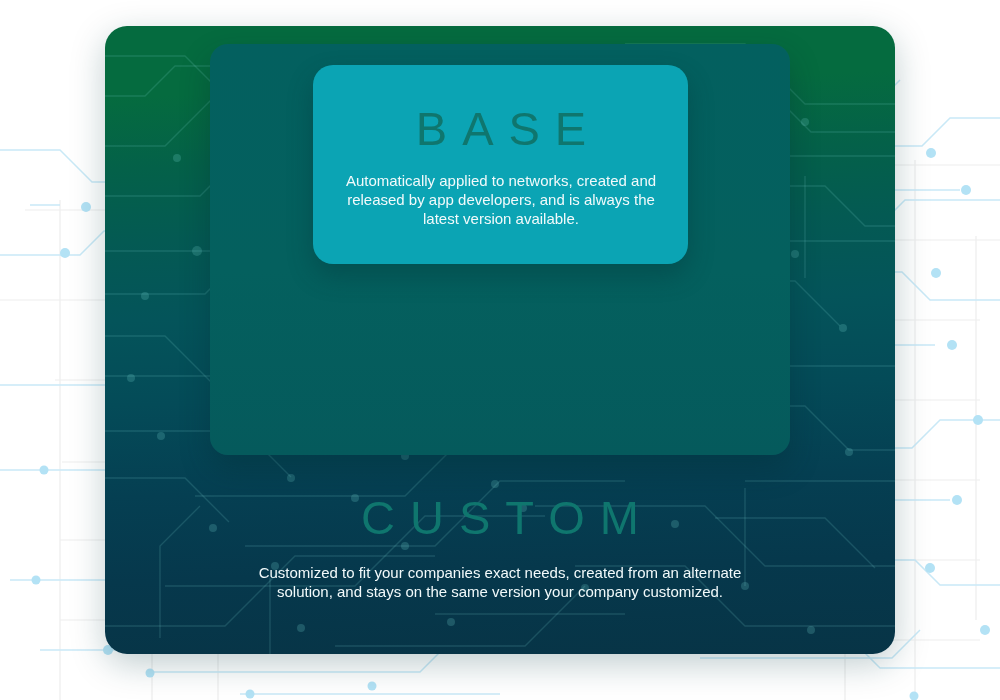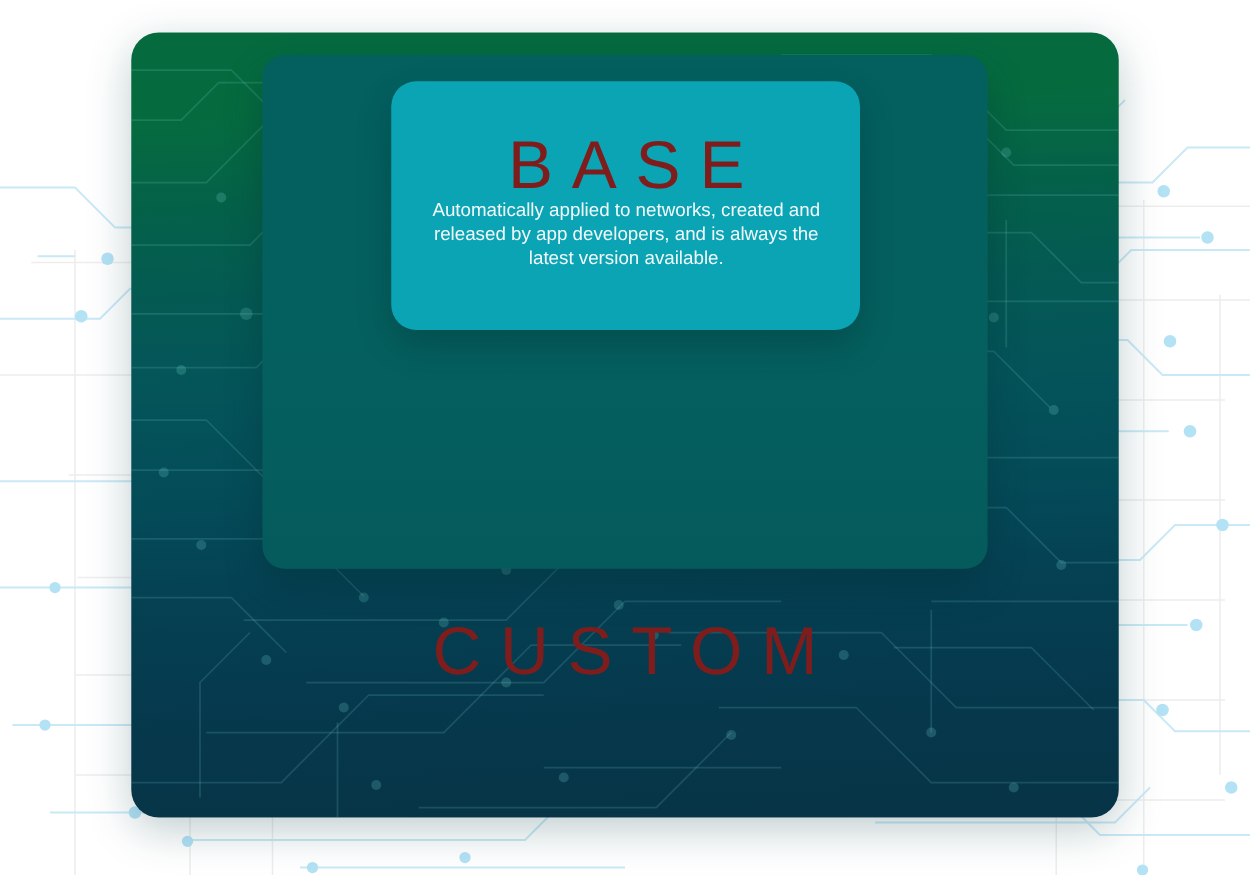--- a/index.html
+++ b/index.html
@@ -84,41 +84,42 @@
   }
 
   
   .block {
     position: absolute;
     z-index: 5;
     text-align: center;
     color: #ffffff;
   }
   .heading {
-    font-size: 54px;
+    font-size: 47px;
     font-weight: 300;
     letter-spacing: 15px;
     line-height: 1;
-    color: #7f1d1d;
+    color: #0f766e;
     text-indent: 15px;
     white-space: nowrap;
   }
   .body-text {
     font-size: 15px;
     font-weight: 400;
     line-height: 19px;
     color: #f2fafb;
   }
 
   #block-base {
     left: 330px;
     top: 105px;
     width: 342px;
   }
   #block-base .body-text {
+    margin-top: 19px;
   }
 
   #block-alternate {
     left: 245px;
     top: 289px;
     width: 510px;
   }
   #block-alternate .body-text {
     margin-top: 21px;
   }
@@ -284,13 +285,14 @@
 <div class="block" id="block-base">
   <div class="heading">BASE</div>
   <div class="body-text">Automatically applied to networks, created and released by app developers, and is always the latest version available.</div>
 </div>
 
 <div class="block" id="block-alternate">
 </div>
 
 <div class="block" id="block-custom">
   <div class="heading">CUSTOM</div>
+  <div class="body-text">Customized to fit your companies exact needs, created from an alternate solution, and stays on the same version your company customized.</div>
 </div>
 
 </body></html>

